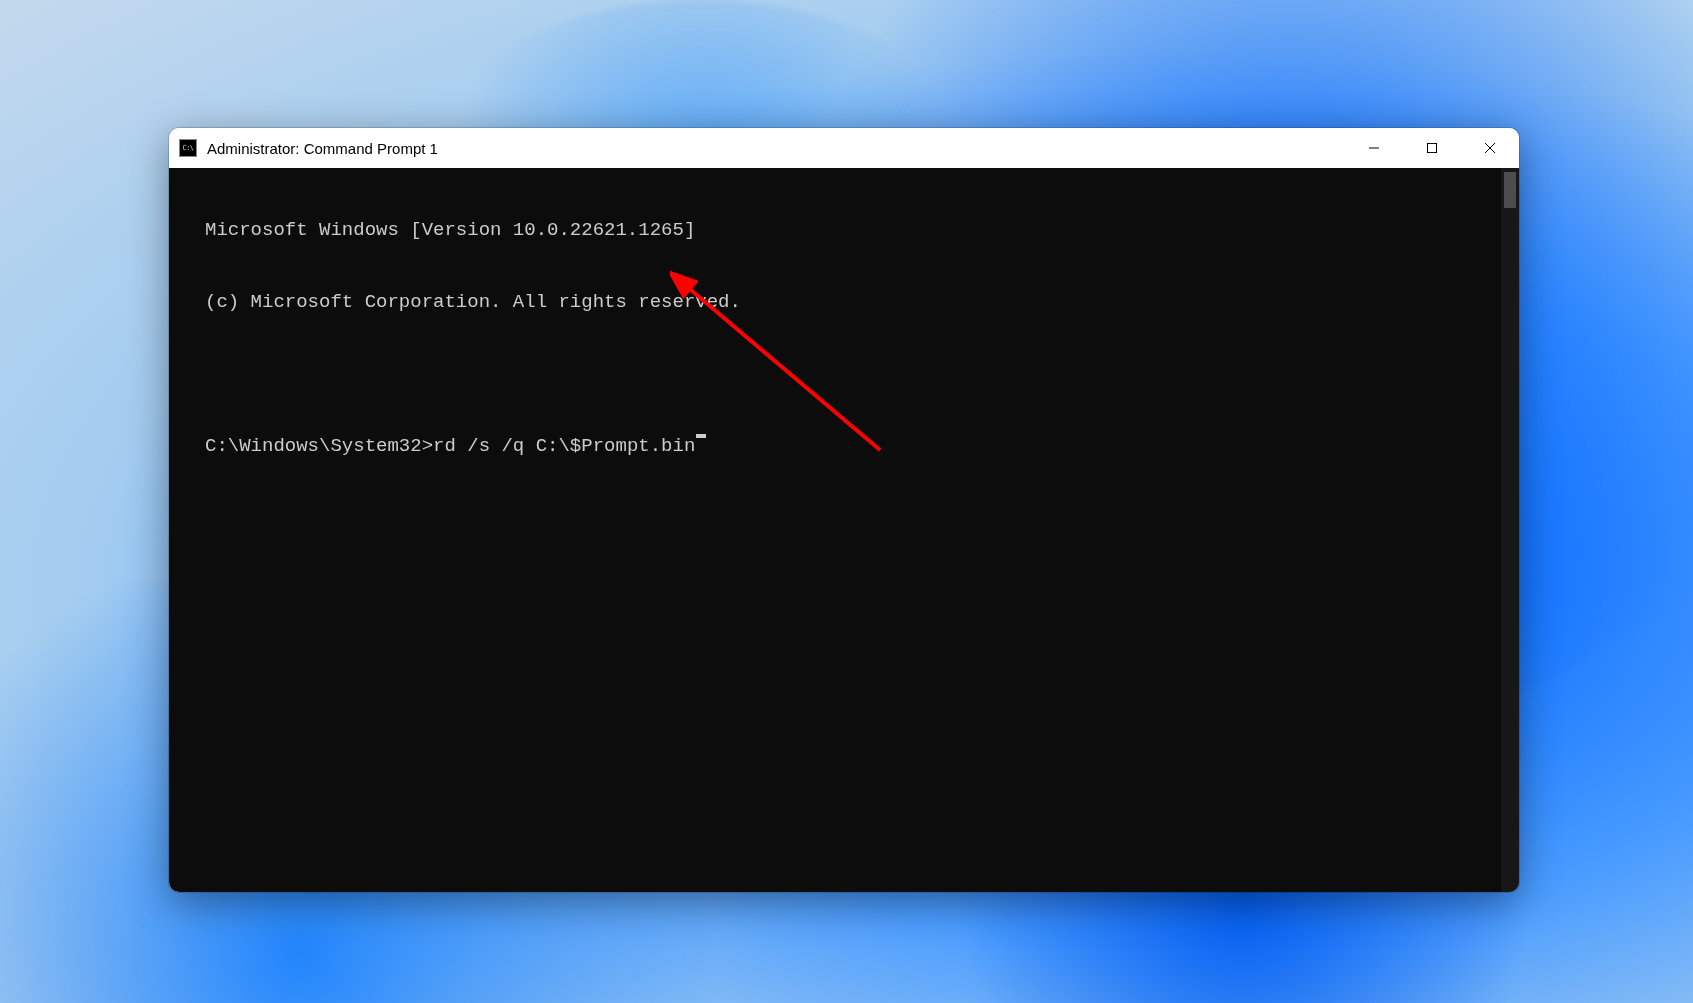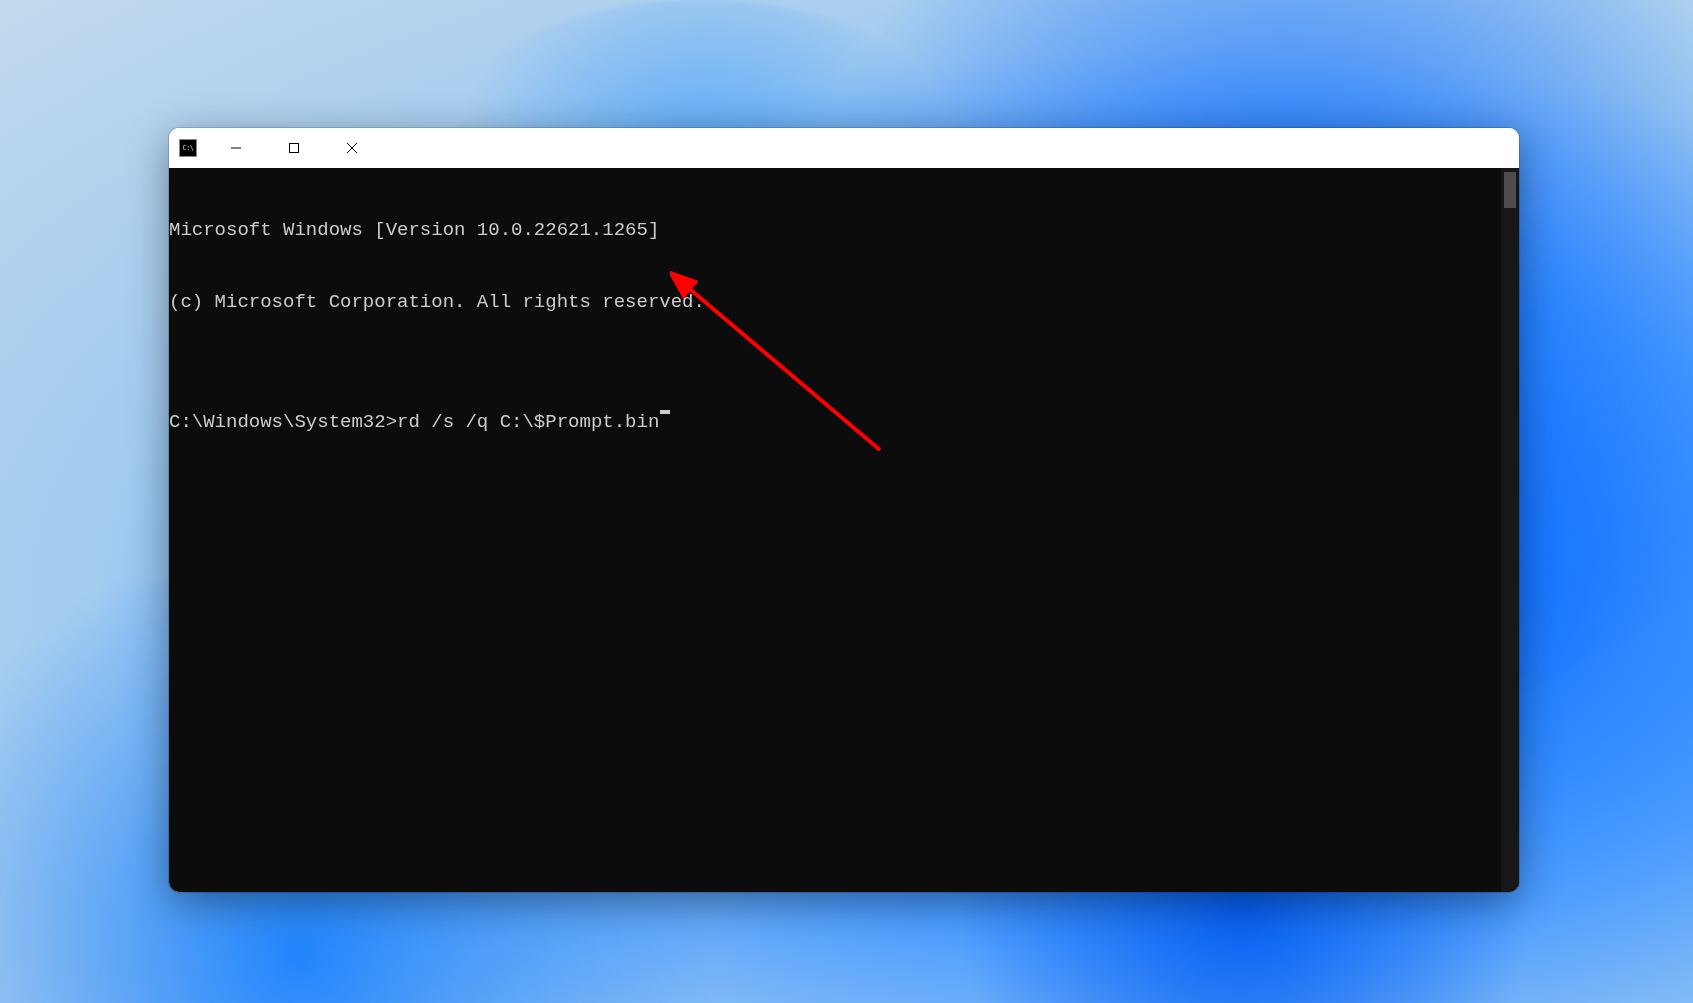--- a/index.html
+++ b/index.html
@@ -96,23 +96,25 @@
       padding: 2px 0 0 0;
       font-family: Consolas, "Courier New", monospace;
       font-size: 19px;
       line-height: 24px;
       color: #cccccc;
       white-space: pre;
       position: relative;
     }
     .term-line {
       display: block;
+      padding-left: 36px;
     }
     .prompt-line {
       display: flex;
+      margin-top: 24px;
     }
     .cursor {
       display:inline-block;
       width: 10px;
       height: 4px;
       background: #cccccc;
       vertical-align: bottom;
       margin-bottom: 1px;
       margin-left: 1px;
     }
@@ -141,20 +143,21 @@
 <div class="wallpaper">
   <div class="ribbon rb1"></div>
   <div class="ribbon rb2"></div>
   <div class="ribbon rb3"></div>
   <div class="ribbon rb4"></div>
 </div>
 
 <div class="window">
   <div class="titlebar">
     <div class="app-icon">C:\</div>
+    <div class="title-text">Administrator: Command Prompt 1</div>
     <div class="win-controls">
       <div class="win-btn">
         <svg viewBox="0 0 12 12">
             <line x1="1" y1="6" x2="11" y2="6" stroke="currentColor" stroke-width="1"></line>
           </svg>
       </div>
       <div class="win-btn">
         <svg viewBox="0 0 12 12">
             <rect x="1.5" y="1.5" width="9" height="9" fill="none" stroke="currentColor" stroke-width="1"></rect>
           </svg>

